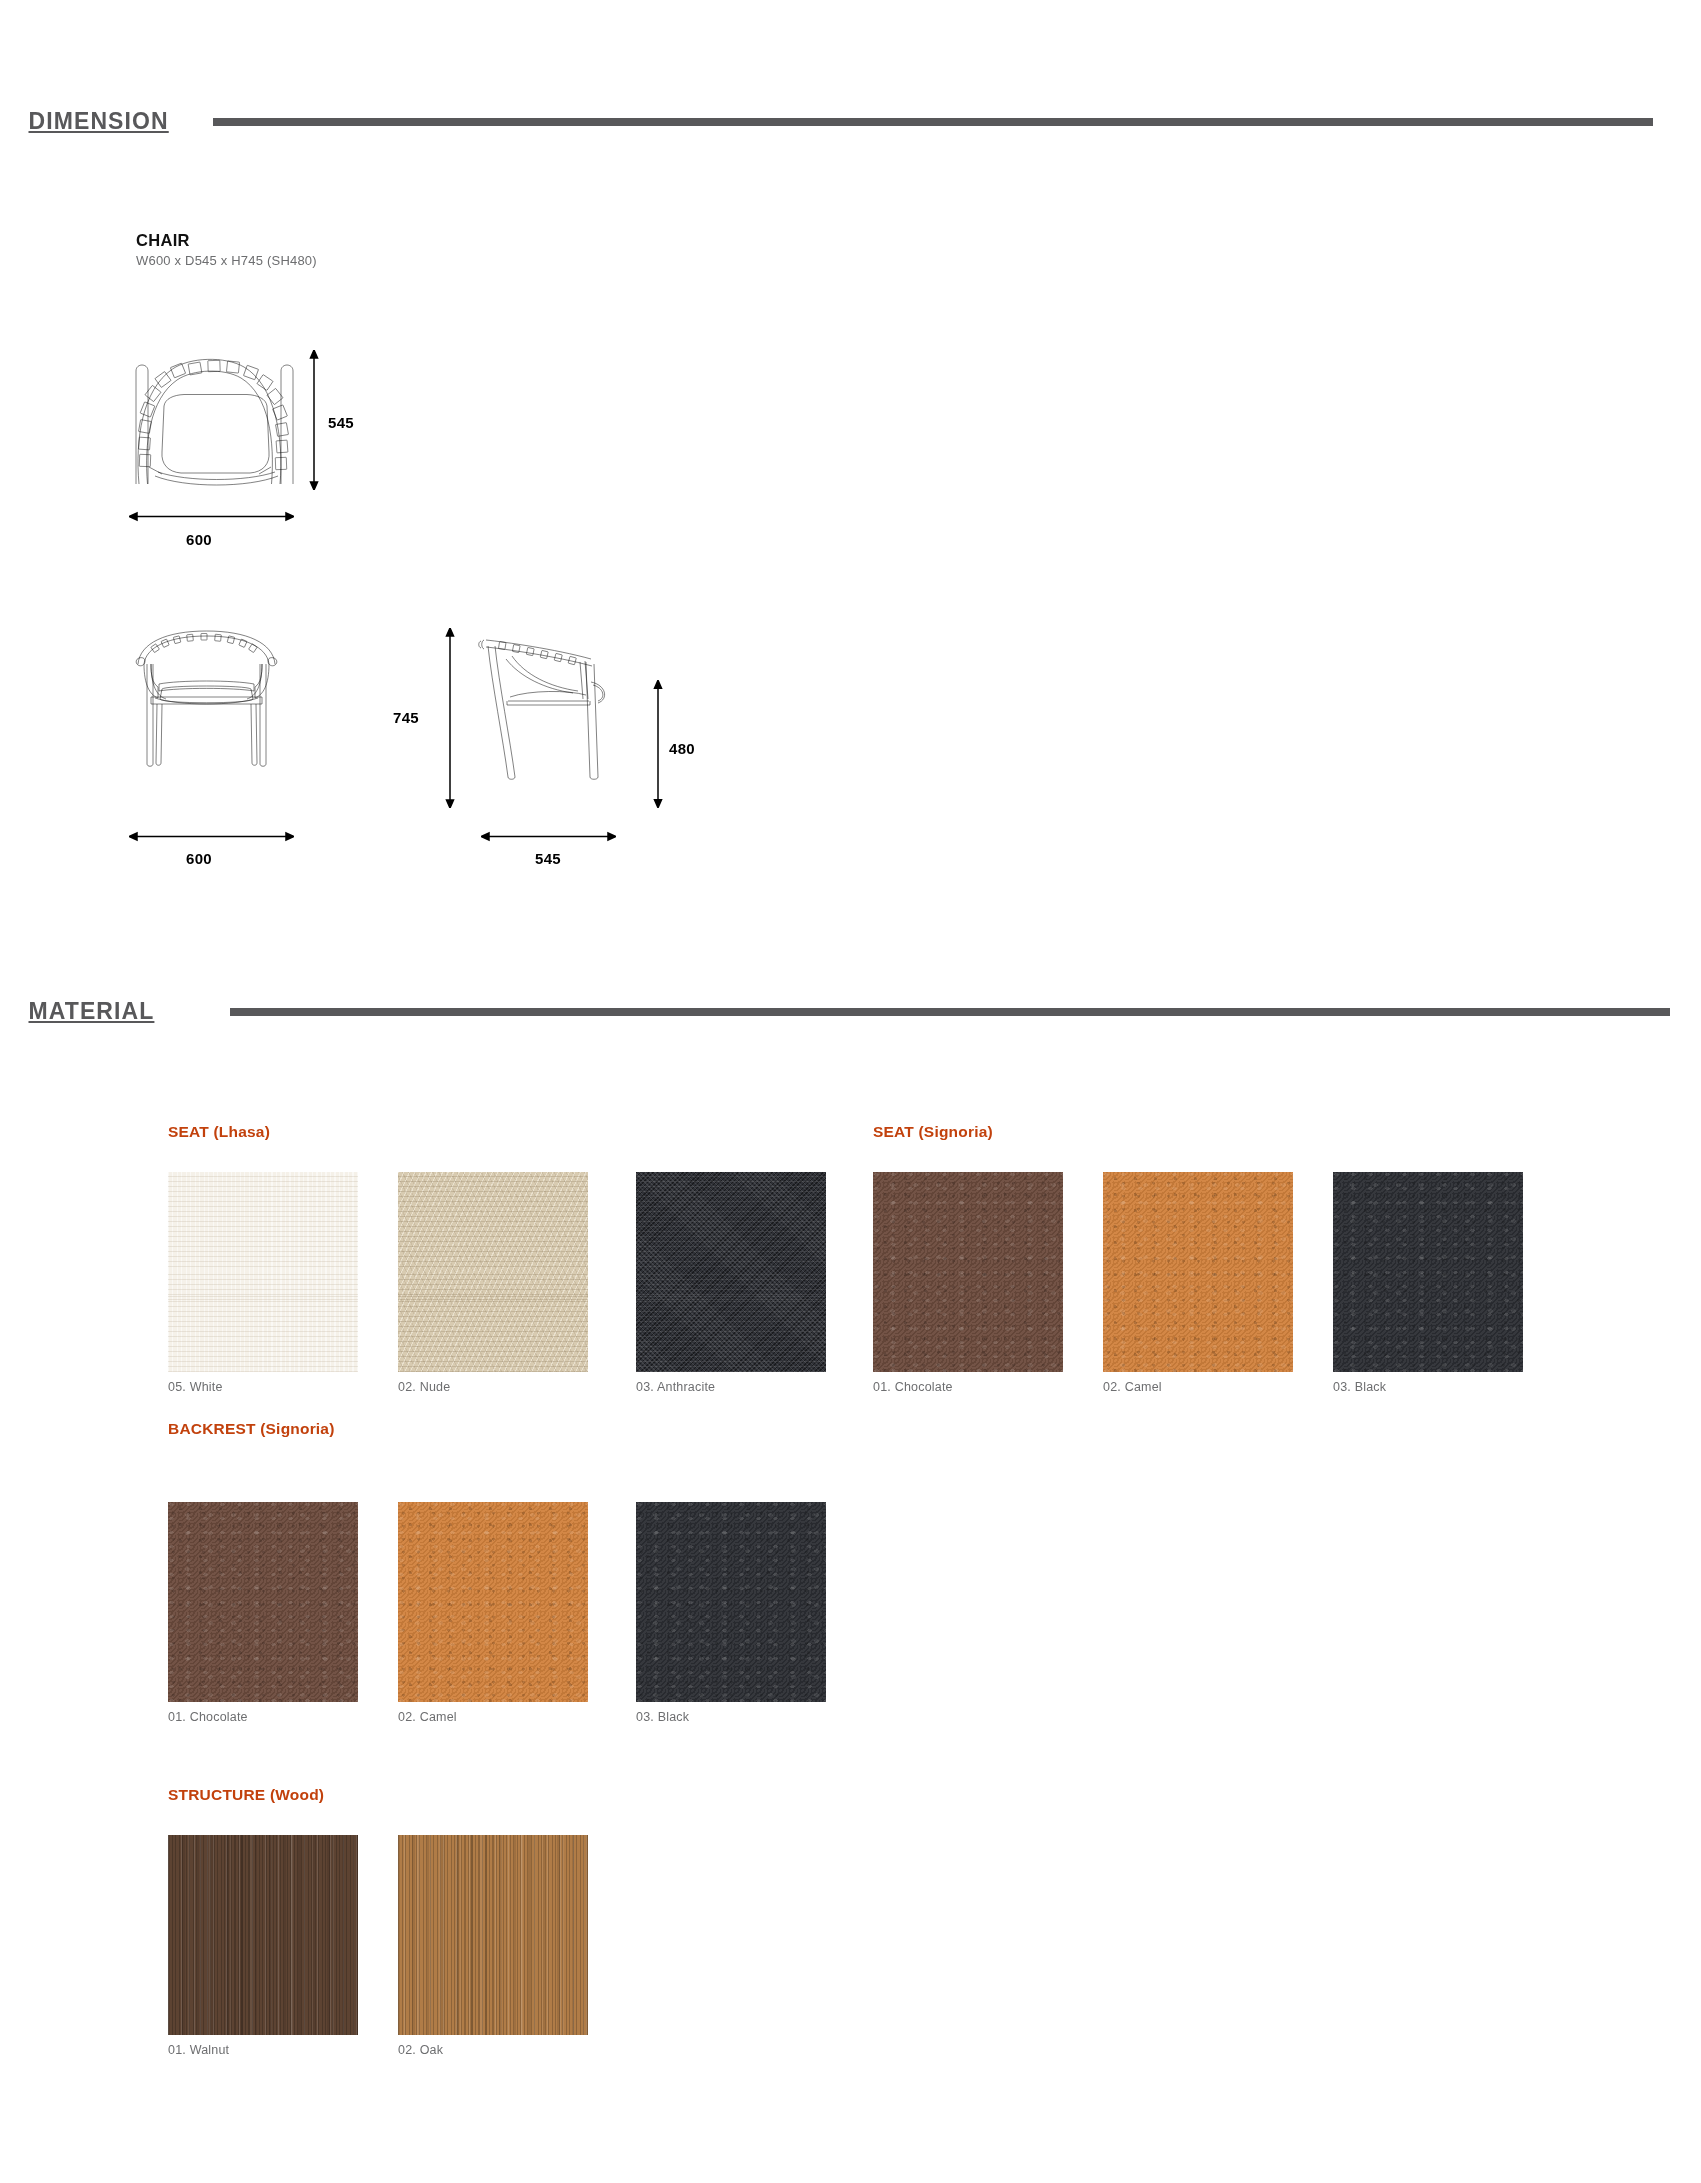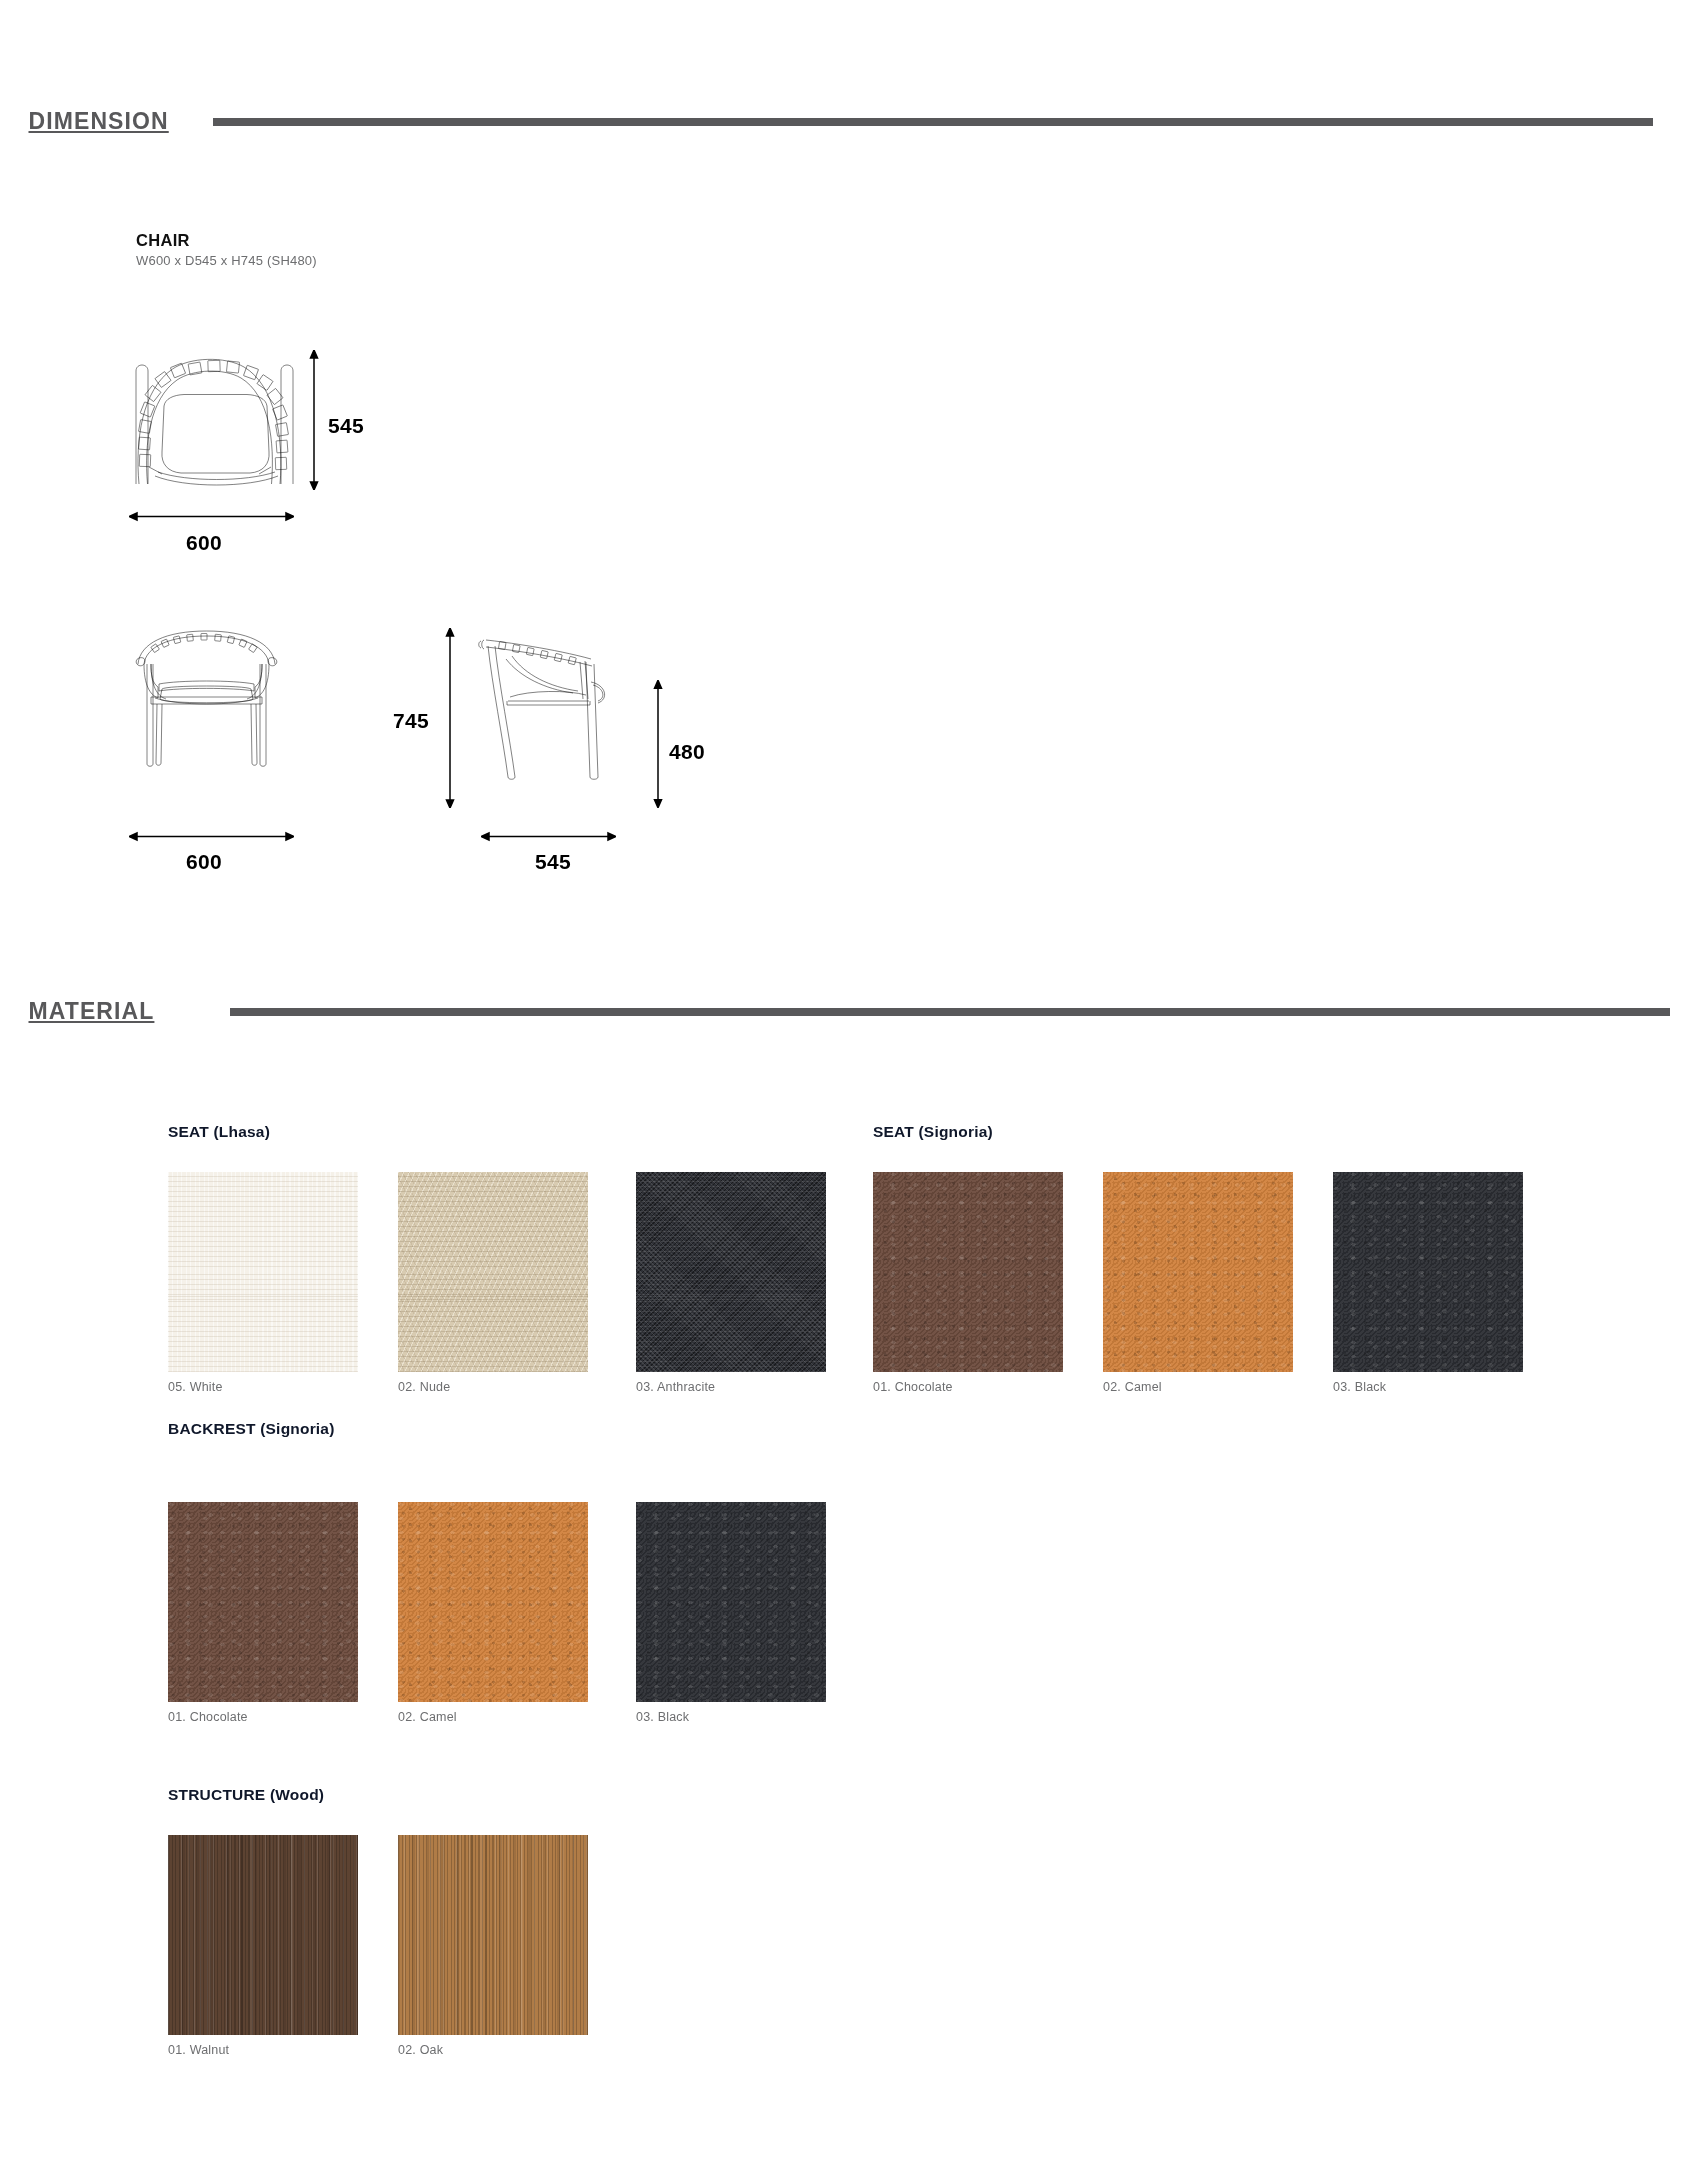--- a/index.html
+++ b/index.html
@@ -45,32 +45,32 @@
   .dim-sub {
     position: absolute;
     font-size: 13px;
     font-weight: 400;
     color: #6d6e70;
     letter-spacing: 0.2px;
   }
   .drawing { position: absolute; }
   .dimlabel {
     position: absolute;
-    font-size: 21px;
+    font-size: 15px;
     font-weight: 700;
     color: #000000;
     letter-spacing: 0.3px;
   }
 
   
   .mat-group-title {
     position: absolute;
     font-size: 15.5px;
     font-weight: 700;
-    color: #0f172a;
+    color: #c2410c;
     letter-spacing: 0.2px;
     white-space: nowrap;
   }
   .swatch {
     position: absolute;
     overflow: hidden;
   }
   .swatch-caption {
     position: absolute;
     font-size: 12.5px;

